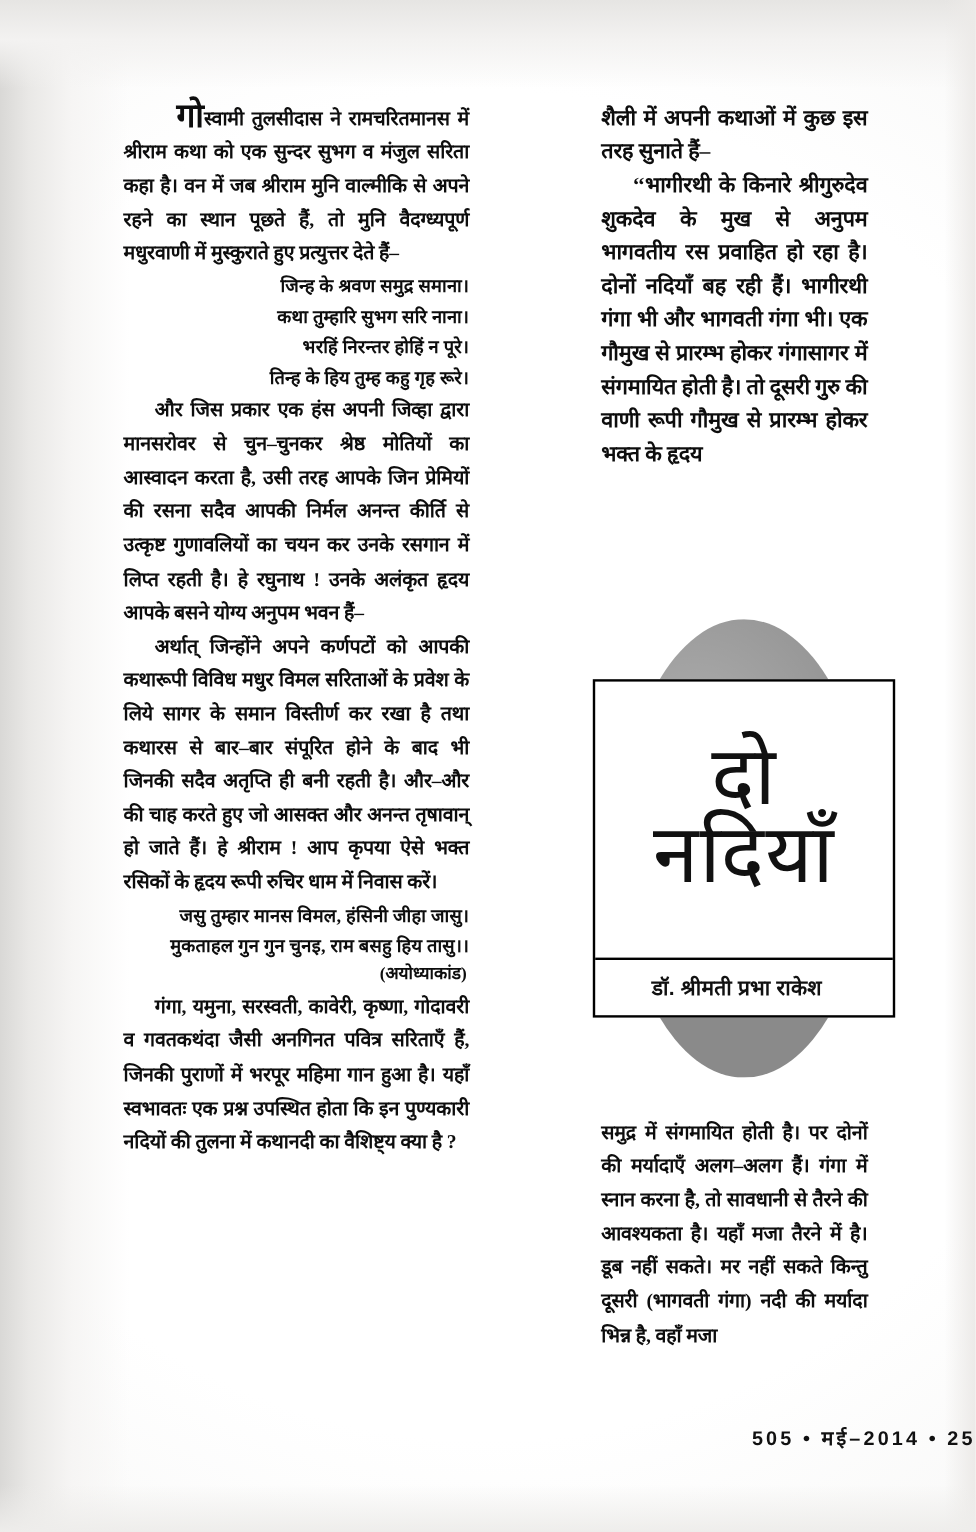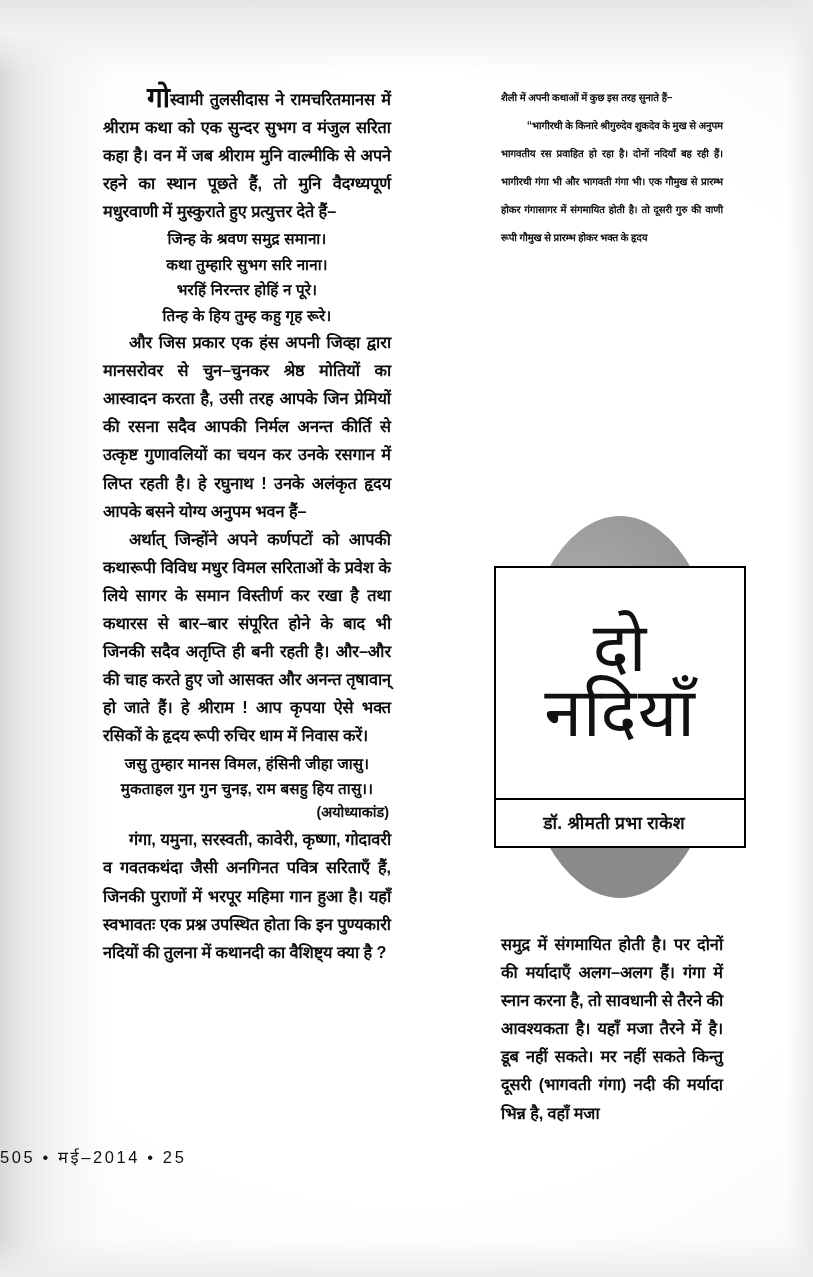--- a/index.html
+++ b/index.html
@@ -53,21 +53,21 @@
     position: absolute;
     left: 0; right: 0; bottom: 0;
     height: 40px;
     background: linear-gradient(to top, #eeedeb 0%, rgba(255,255,255,0) 100%);
     pointer-events: none;
   }
 
   
   .col {
     position: absolute;
-    font-family: Liberation Sans, sans-serif;
+    font-family: Liberation Serif, serif;
     color: #0d0d0d;
   }
   .col-left {
     left: 103px;
     top: 84px;
     width: 288px;
   }
   .col-right {
     left: 501px;
     top: 84px;
@@ -79,21 +79,21 @@
     text-align: justify;
     text-justify: inter-word;
     font-size: 16.3px;
     line-height: 28.1px;
     letter-spacing: -0.1px;
     text-indent: 26px;
     font-weight: 600;
   }
   p.body.noindent { text-indent: 0; }
   .col-right p.body {
-    font-size: 10px;
+    font-size: 18px;
     line-height: 28.0px;
   }
 
   
   .dropcap-para {
     text-indent: 0;
   }
   .dropcap {
     font-size: 28px;
     line-height: 1;
@@ -105,21 +105,21 @@
 
   
   .verse {
     margin: 1px 0 0 0;
     text-align: center;
     font-size: 15.2px;
     line-height: 25.4px;
     font-weight: 700;
     letter-spacing: 0.2px;
   }
-  .verse div { white-space: nowrap; }
+  .verse div { white-space: nowrap; text-align: right; }
   .attribution {
     text-align: right;
     font-size: 14.4px;
     line-height: 23px;
     font-weight: 600;
     margin: 0 2px 1px 0;
   }
 
   
   .cartouche {
@@ -174,24 +174,24 @@
     font-weight: 600;
     padding: 10px 16px 12px 4px;
     letter-spacing: 0.2px;
   }
 
   
   .footer {
     position: absolute;
     left: 0;
     right: 0;
-    top: 1145px;
-    text-align: left;
+    top: 1186px;
+    text-align: right;
     font-size: 16.5px;
-    font-weight: 400;
+    font-weight: 700;
     letter-spacing: 2.6px;
     color: #111;
     font-family: "Liberation Sans", "DejaVu Sans", sans-serif;
   }
 </style>
 </head>
 <body>
 
 <div class="page">
   <div class="scan-shade-left"></div>

